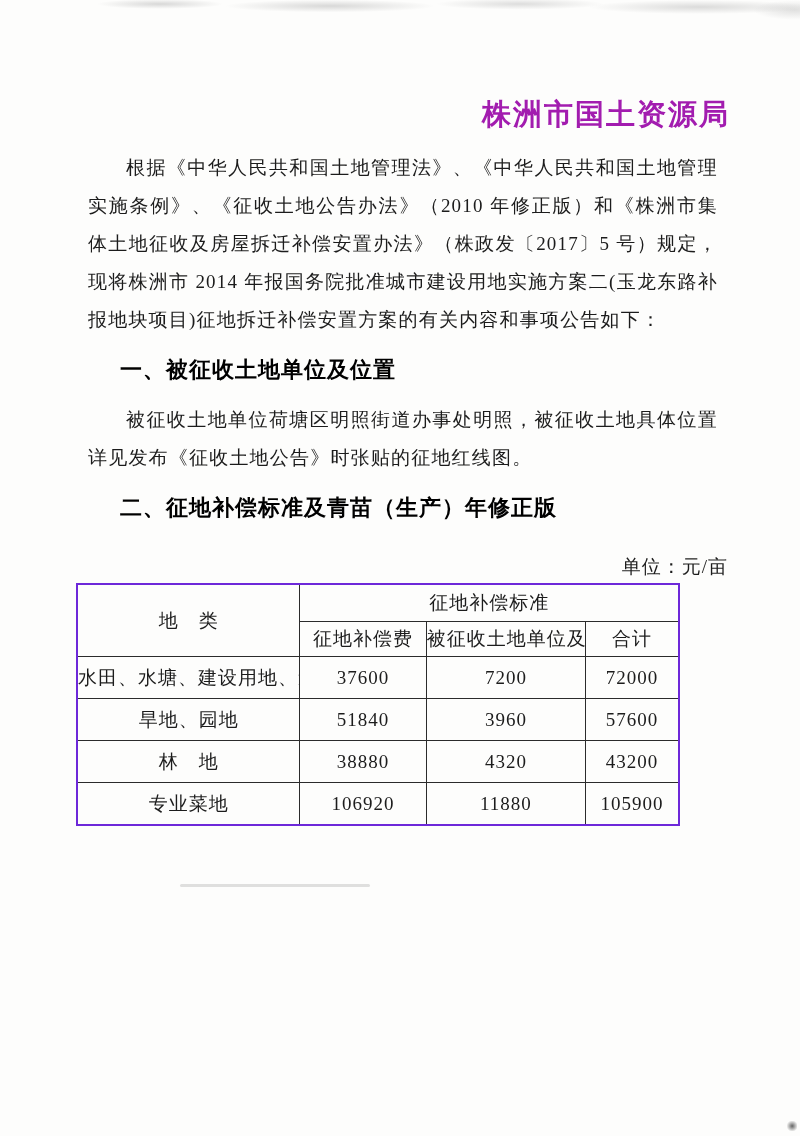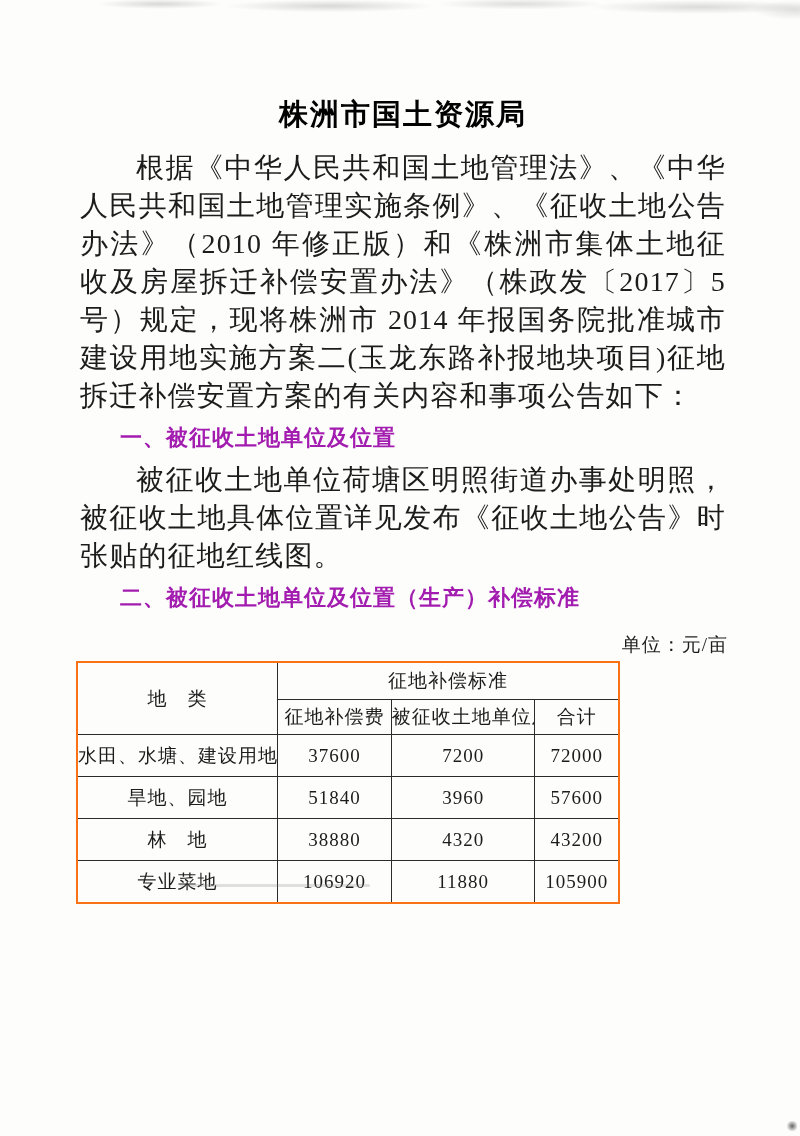--- a/index.html
+++ b/index.html
@@ -50,73 +50,73 @@
   }
   .content {
     position: relative;
     padding: 0 70px 0 76px;
   }
   .title-block {
     padding-top: 92px;
   }
   .doc-title {
     margin: 0;
-    text-align: center;
+    text-align: right;
     font-family: "Liberation Sans", sans-serif;
     font-weight: 700;
     font-size: 29px;
     line-height: 45px;
     letter-spacing: 2px;
-    color: #000000;
+    color: #a21caf;
   }
   .doc-number {
     text-align: center;
     font-size: 21px;
     line-height: 26px;
     margin-top: 8px;
     letter-spacing: 0.5px;
   }
   .para {
-    margin: 4px;
-    font-size: 28px;
+    margin: 12px;
+    font-size: 19px;
     line-height: 38px;
     text-align: justify;
     text-indent: 2em;
     letter-spacing: 1.2px;
   }
   .intro-para {
     margin-top: 12px;
   }
   .section-heading {
     margin: 0;
     font-family: "Liberation Sans", sans-serif;
     font-weight: 700;
     font-size: 22px;
     line-height: 38px;
     text-indent: 2em;
     letter-spacing: 1px;
-    color: #a21caf;
+    color: #000000;
   }
   .section2-heading {
     margin-top: 4px;
   }
   .unit-label {
     text-align: right;
     font-size: 19px;
     line-height: 24px;
-    margin-top: 16px;
+    margin-top: 28px;
     margin-bottom: 4px;
     padding-right: 2px;
     letter-spacing: 1px;
   }
   table.comp-table {
-    width: 544px;
+    width: 604px;
     border-collapse: collapse;
     table-layout: fixed;
-    border: 2px solid #f97316;
+    border: 2px solid #6d28d9;
   }
   table.comp-table td {
     border: 1px solid #2b2b2b;
     text-align: center;
     vertical-align: middle;
     font-size: 19px;
     padding: 0;
     letter-spacing: 1px;
     overflow: hidden;
     white-space: nowrap;
@@ -147,21 +147,21 @@
     <div class="title-block">
       <h1 class="doc-title">株洲市国土资源局</h1>
     </div>
 
     <p class="para intro-para">根据《中华人民共和国土地管理法》、《中华人民共和国土地管理实施条例》、《征收土地公告办法》（2010 年修正版）和《株洲市集体土地征收及房屋拆迁补偿安置办法》（株政发〔2017〕5 号）规定，现将株洲市 2014 年报国务院批准城市建设用地实施方案二(玉龙东路补报地块项目)征地拆迁补偿安置方案的有关内容和事项公告如下：</p>
 
     <h2 class="section-heading">一、被征收土地单位及位置</h2>
 
     <p class="para">被征收土地单位荷塘区明照街道办事处明照，被征收土地具体位置详见发布《征收土地公告》时张贴的征地红线图。</p>
 
-    <h2 class="section-heading section2-heading">二、被征收土地单位及位置（生产）补偿标准</h2>
+    <h2 class="section-heading section2-heading">二、征地补偿标准及青苗（生产）年修正版</h2>
 
     <div class="unit-label">单位：元/亩</div>
 
     <table class="comp-table">
       <colgroup>
         <col style="width:37%">
         <col style="width:21%">
         <col style="width:26.5%">
         <col style="width:15.5%">
       </colgroup>

